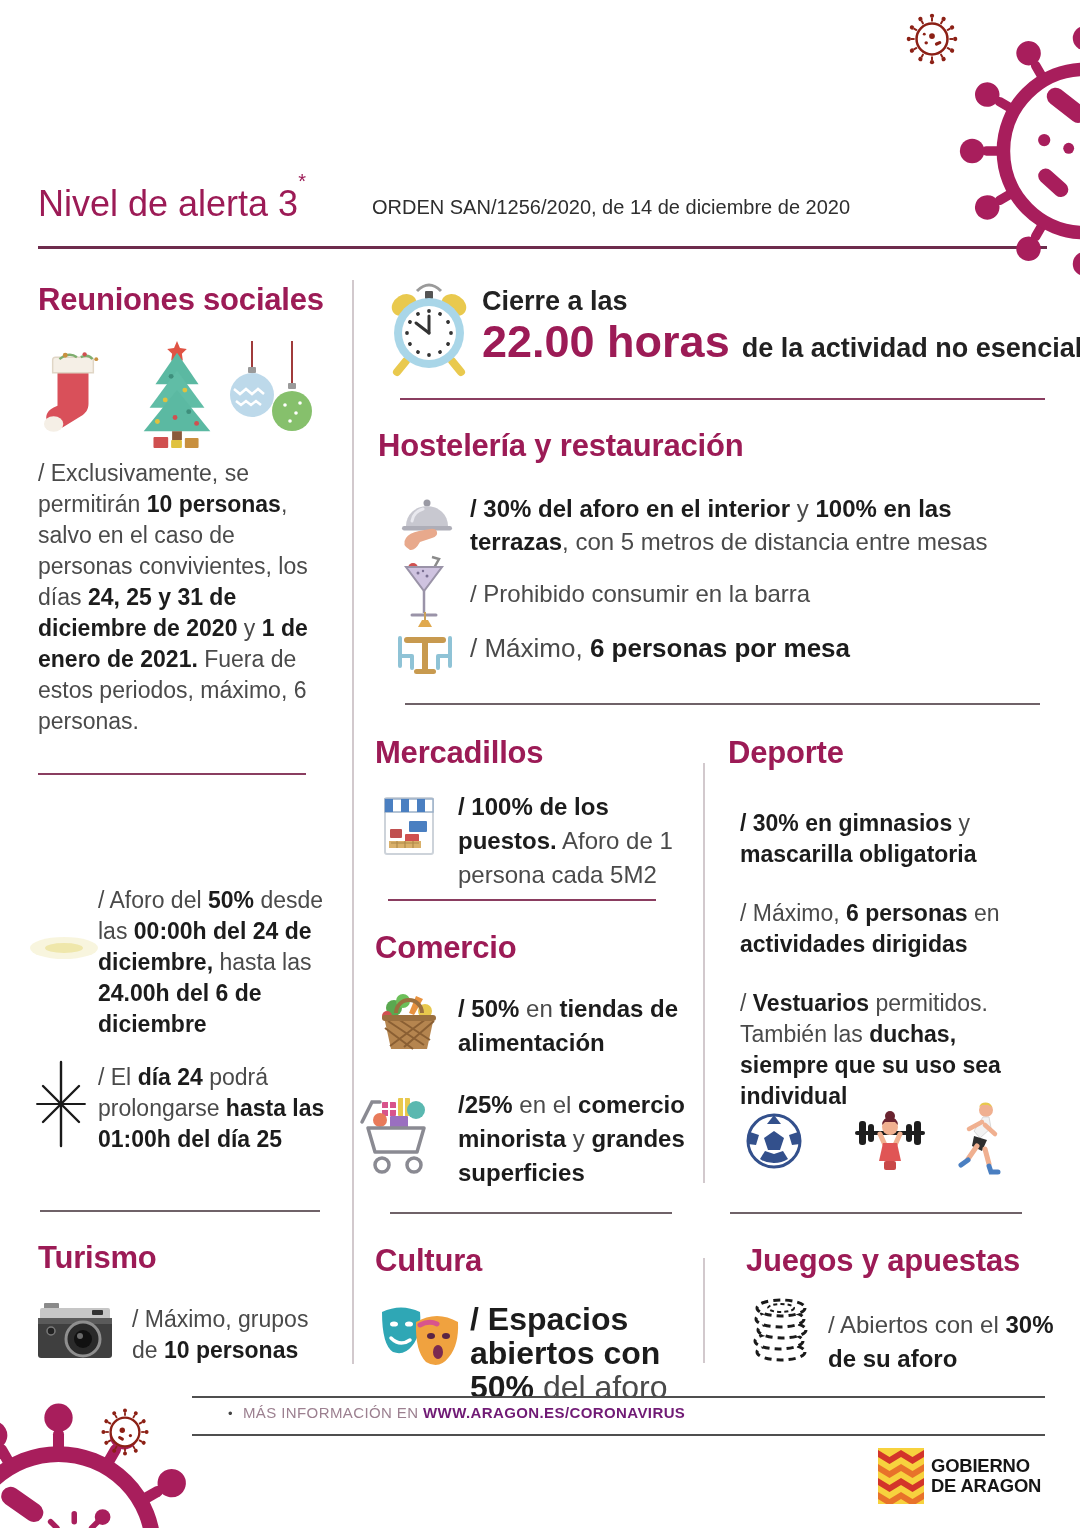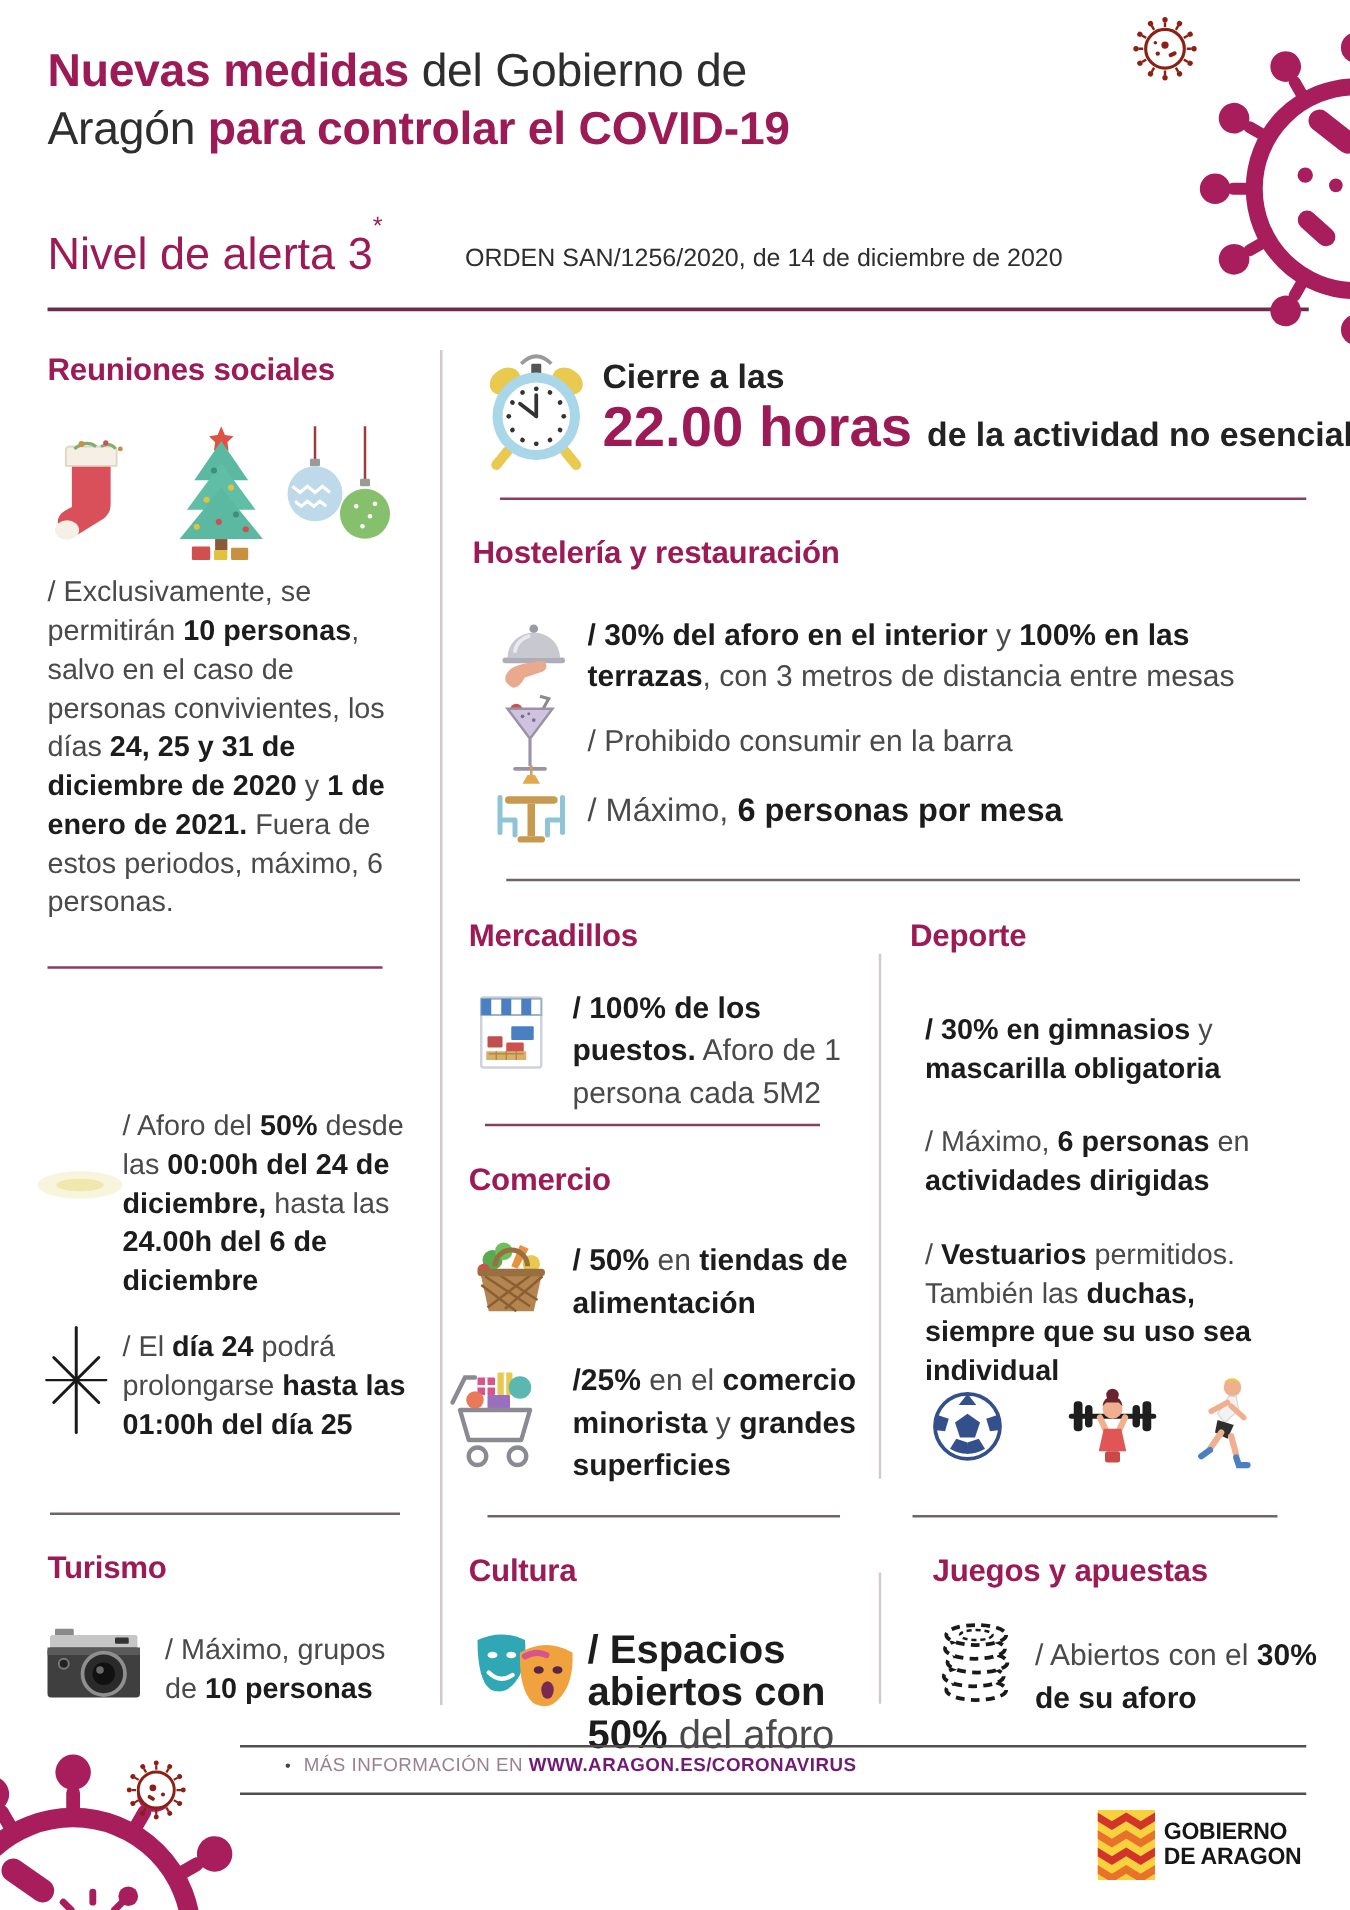--- a/index.html
+++ b/index.html
@@ -10,21 +10,21 @@
   .abs{position:absolute;}
   
   .main-title{left:38px;top:34px;font-size:37px;line-height:46px;font-weight:400;color:#2e2e2e;letter-spacing:-0.2px;}
   .main-title .mag{color:#9c1b56;font-weight:700;}
   .alert-row{left:38px;top:170px;font-size:36px;color:#9c1b56;font-weight:400;}
   .alert-row sup{font-size:20px;vertical-align:28px;}
   .order-ref{left:372px;top:196px;font-size:20px;color:#2e2e2e;}
   .rule{background:#6e2c4d;}
   .hdr-rule{left:38px;top:246px;width:1009px;height:3px;}
   
-  .sec-title{font-size:25px;font-weight:700;color:#9c1b56;letter-spacing:-0.2px;}
+  .sec-title{font-size:31px;font-weight:700;color:#9c1b56;letter-spacing:-0.2px;}
   .body-txt{font-size:23px;line-height:31px;color:#4a4a4a;}
   .body-txt .b{font-weight:700;color:#1c1c1c;}
   .vdiv{width:2px;background:#d2c9cd;}
   .hdiv{height:2px;}
   .hdiv.maroon{background:#8a3d60;}
   .hdiv.gray{background:#6f6268;}
   
   .cierre-lead{left:482px;top:286px;font-size:27px;font-weight:700;color:#222;}
   .cierre-line{left:482px;top:316px;white-space:nowrap;}
   .cierre-time{font-size:45px;font-weight:700;color:#9c1b56;}
@@ -36,24 +36,20 @@
   .foot-info .url{font-weight:700;color:#701a75;}
   .logo{left:878px;top:1448px;display:flex;align-items:center;gap:7px;}
   .logo-text{font-size:19px;line-height:20px;font-weight:700;color:#161616;letter-spacing:-0.2px;transform:scaleX(.97);transform-origin:left;}
   svg{display:block;}
 </style>
 </head>
 <body>
 
 <div id="page">
 
-  <div class="abs main-title">
-    <div><span class="mag">Nuevas medidas</span><span> del Gobierno de</span></div>
-    <div><span>Aragón </span><span class="mag">para controlar el COVID-19</span></div>
-  </div>
 
   <div class="abs alert-row"><span>Nivel de alerta 3</span><sup>*</sup></div>
   <div class="abs order-ref">ORDEN SAN/1256/2020, de 14 de diciembre de 2020</div>
   <div class="abs rule hdr-rule"></div>
 
   <svg class="abs" style="left:945px;top:15px;width:280px;height:272px" viewBox="0 0 200 200">
     <defs>
       <g id="spk">
           <rect x="96.5" y="24" width="7" height="20" rx="3.5" fill="#a81e5c"></rect>
           <circle cx="100" cy="17" r="9" fill="#a81e5c"></circle>
@@ -239,21 +235,21 @@
 
   <div class="abs sec-title" style="left:378px;top:428px">Hostelería y restauración</div>
 
   <svg class="abs" style="left:398px;top:490px;width:58px;height:64px" viewBox="0 0 58 64">
     <circle cx="29" cy="13" r="3.5" fill="#9a9aa4"></circle>
     <path d="M8 36 a21 20 0 0 1 42 0 z" fill="#c8c8d0"></path>
     <path d="M14 31 a16 14 0 0 1 11 -12" stroke="#e9e9ef" fill="none" stroke-width="3" stroke-linecap="round"></path>
     <rect x="4" y="36" width="50" height="4.5" rx="2.2" fill="#aeaeb8"></rect>
     <path d="M12 60 q-9 -5 -4 -12 q3 -5 13 -7 l11 -2 q6 -1 7 3 t-5 6 l-12 4 q-5 9 -10 8 z" fill="#e8a98c"></path>
   </svg>
-  <div class="abs body-txt" style="left:470px;top:492px;width:578px;font-size:24px;line-height:33px"><span class="b">/ 30% del aforo en el interior</span><span> y </span><span class="b">100% en las terrazas</span><span>, con 3 metros de distancia entre mesas</span></div>
+  <div class="abs body-txt" style="left:470px;top:492px;width:578px;font-size:24px;line-height:33px"><span class="b">/ 30% del aforo en el interior</span><span> y </span><span class="b">100% en las terrazas</span><span>, con 5 metros de distancia entre mesas</span></div>
 
   <svg class="abs" style="left:402px;top:553px;width:44px;height:74px" viewBox="0 0 44 74">
     <path d="M30 4 l7 2 -9 16" stroke="#8a8a8a" stroke-width="2.5" fill="none"></path>
     <circle cx="11" cy="15" r="5" fill="#d05050"></circle>
     <path d="M4 14 h36 L22 38 Z" fill="#cfc3e0" stroke="#9a93a8" stroke-width="2"></path>
     <circle cx="16" cy="20" r="1.5" fill="#7a6f92"></circle>
       <circle cx="25" cy="23" r="1.5" fill="#7a6f92"></circle>
       <circle cx="21" cy="18" r="1.2" fill="#7a6f92"></circle>
     <path d="M22 38 v22" stroke="#9a93a8" stroke-width="2.5"></path>
     <path d="M10 62 h24" stroke="#9a93a8" stroke-width="3" stroke-linecap="round"></path>

